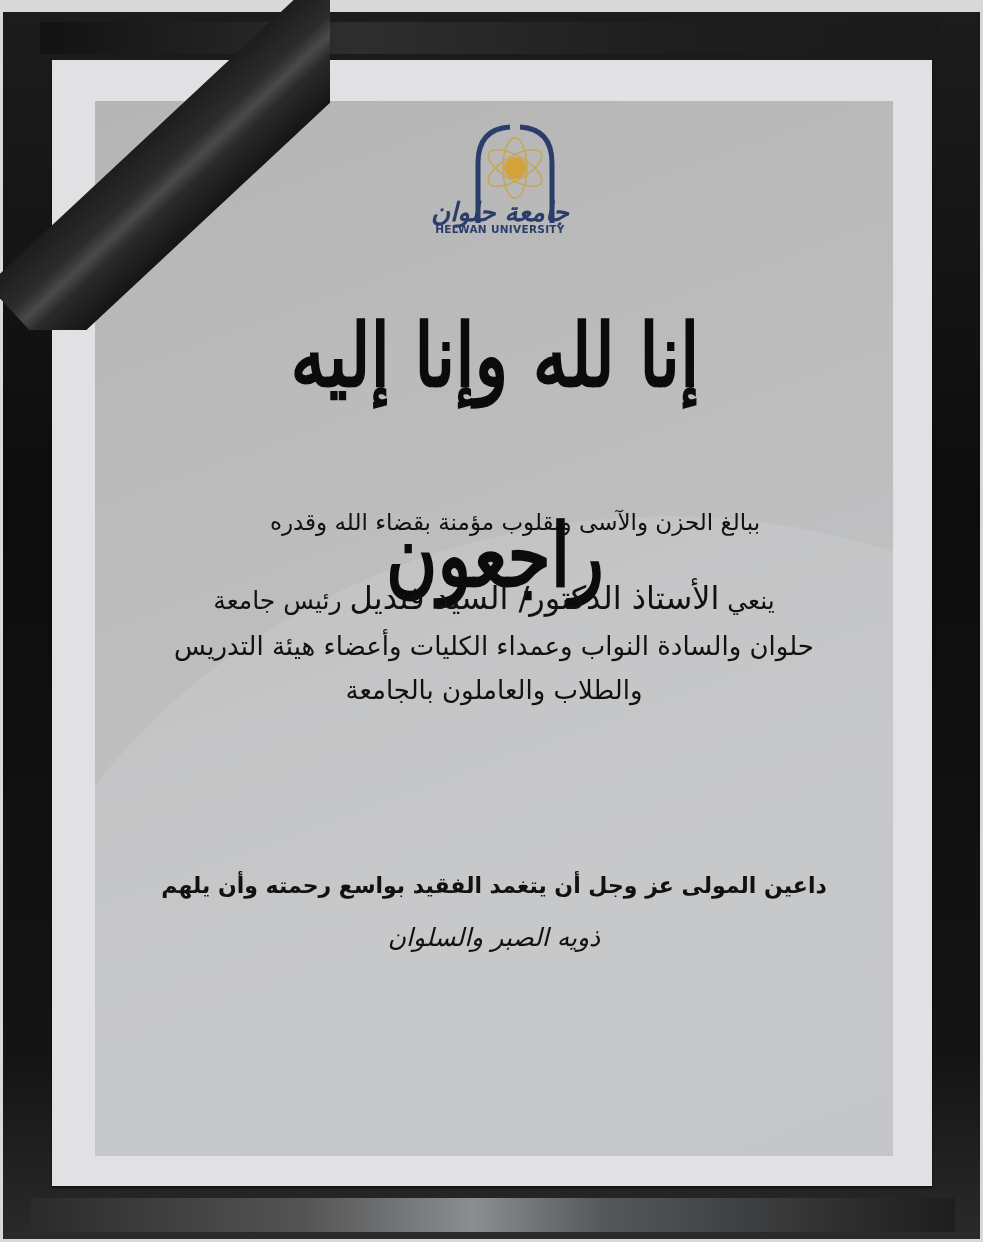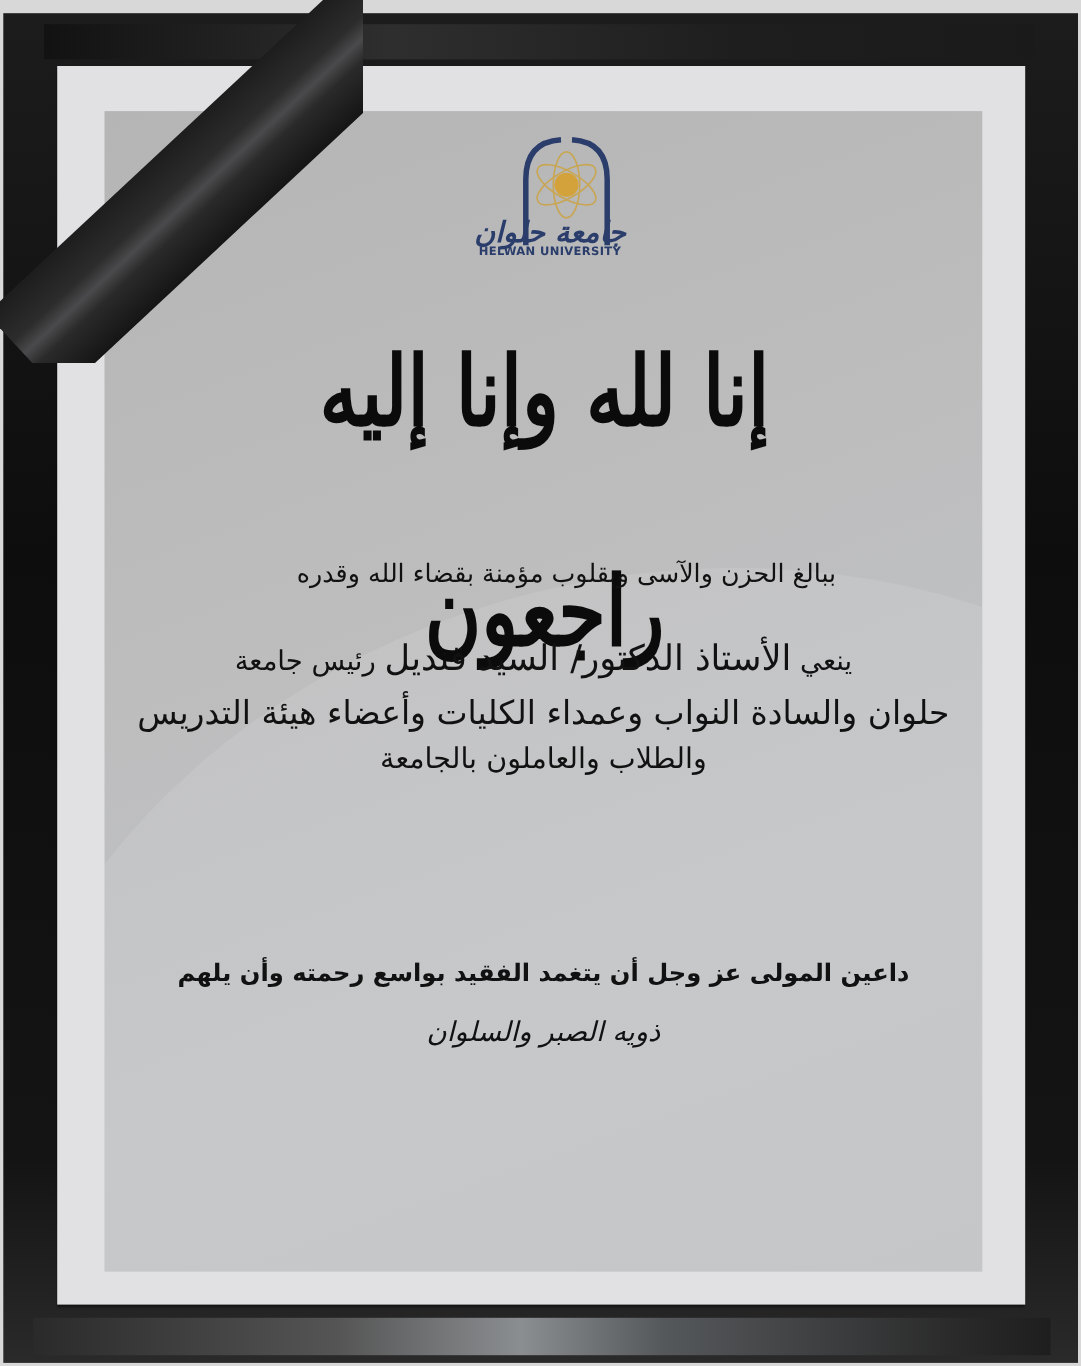--- a/index.html
+++ b/index.html
@@ -58,21 +58,21 @@
   .calligraphy {
     position:absolute; left:100px; top:175px; width:600px; height:160px;
     text-align:center; font-family:"DejaVu Serif", serif; font-size:70px; font-weight:bold;
     color:#0b0b0b; line-height:160px; letter-spacing:-2px;
     transform:scaleY(1.25);
   }
   .txt { position:absolute; width:798px; left:0; text-align:center; color:#111; font-family:"DejaVu Sans", sans-serif; }
   .l1 { top:408px; font-size:23px;padding-left:21px; }
   .l2 { top:478px; font-size:25px; }
   .l2 b { font-size:32px; font-weight:normal; }
-  .l3 { top:530px; font-size:30px; }
+  .l3 { top:530px; font-size:26px; }
   .l4 { top:574px; font-size:26px; }
   .l5 { top:640px; font-size:25px; }
   .l5 b { font-size:32px; font-weight:bold; }
   .l6 { top:772px; font-size:22px;font-weight:bold; }
   .l7 { top:822px; font-size:25px;font-style:italic; }
 </style>
 </head>
 <body>
 
 <div class="outer-frame"></div>

